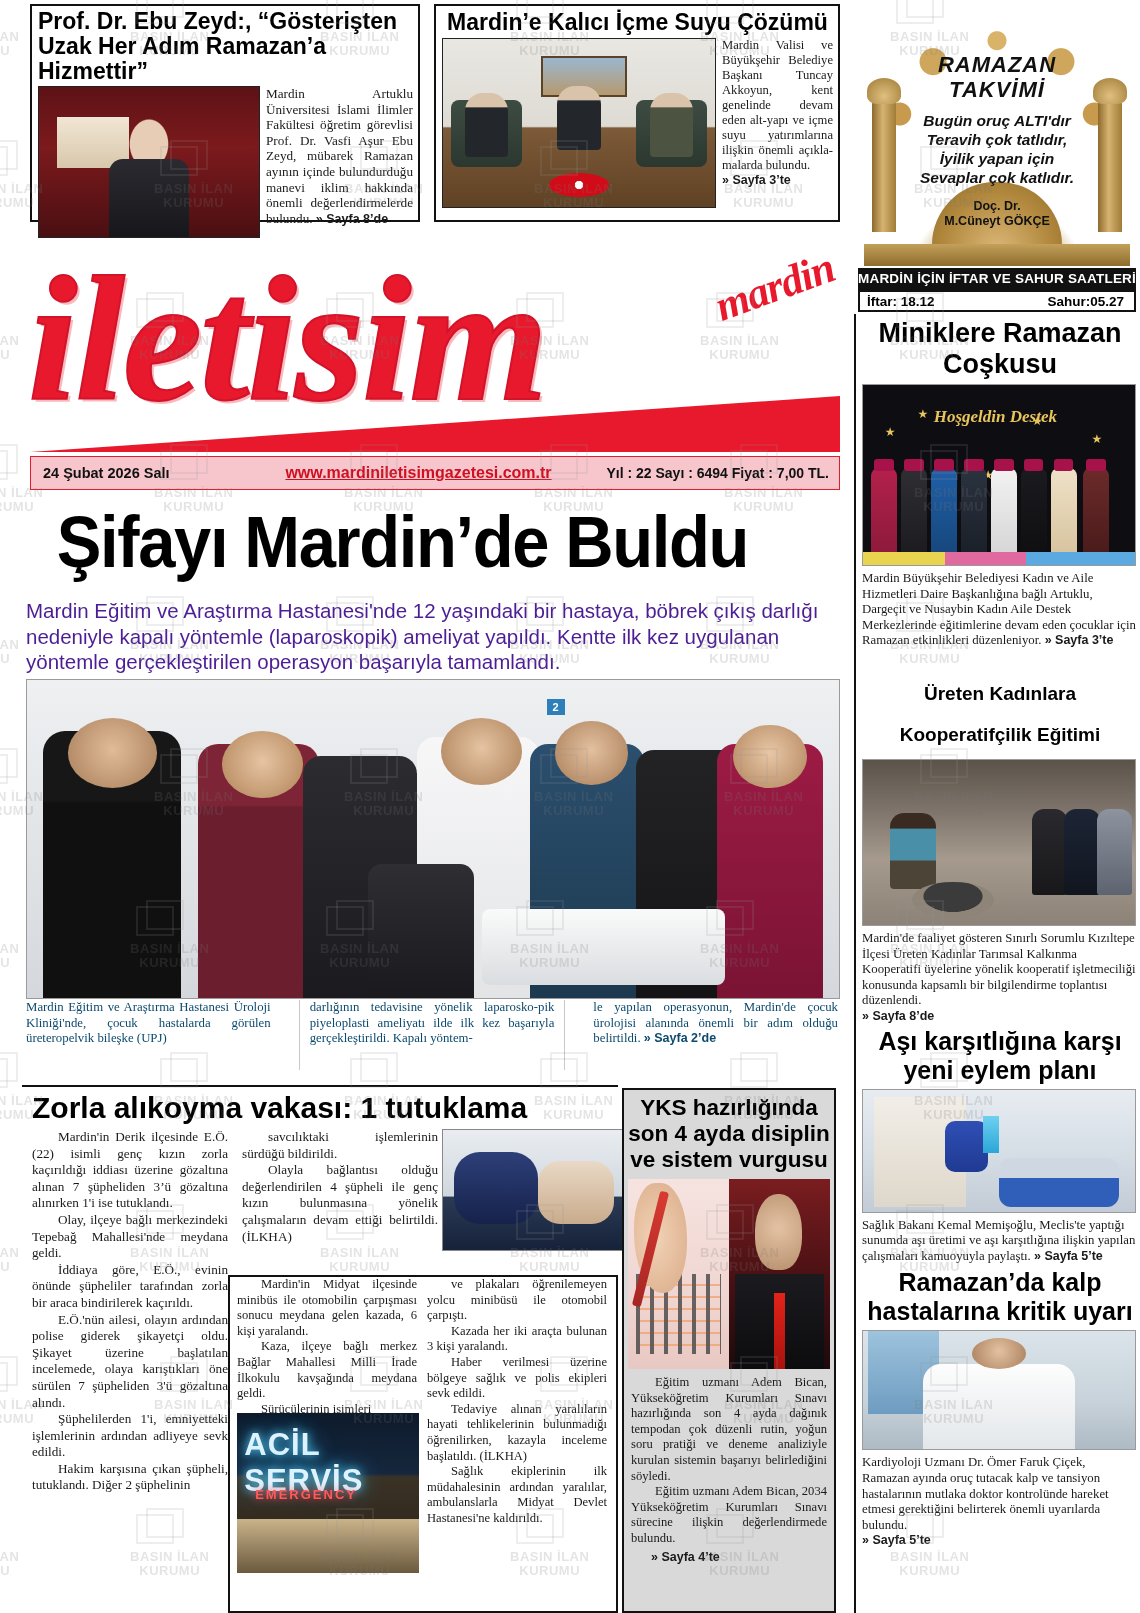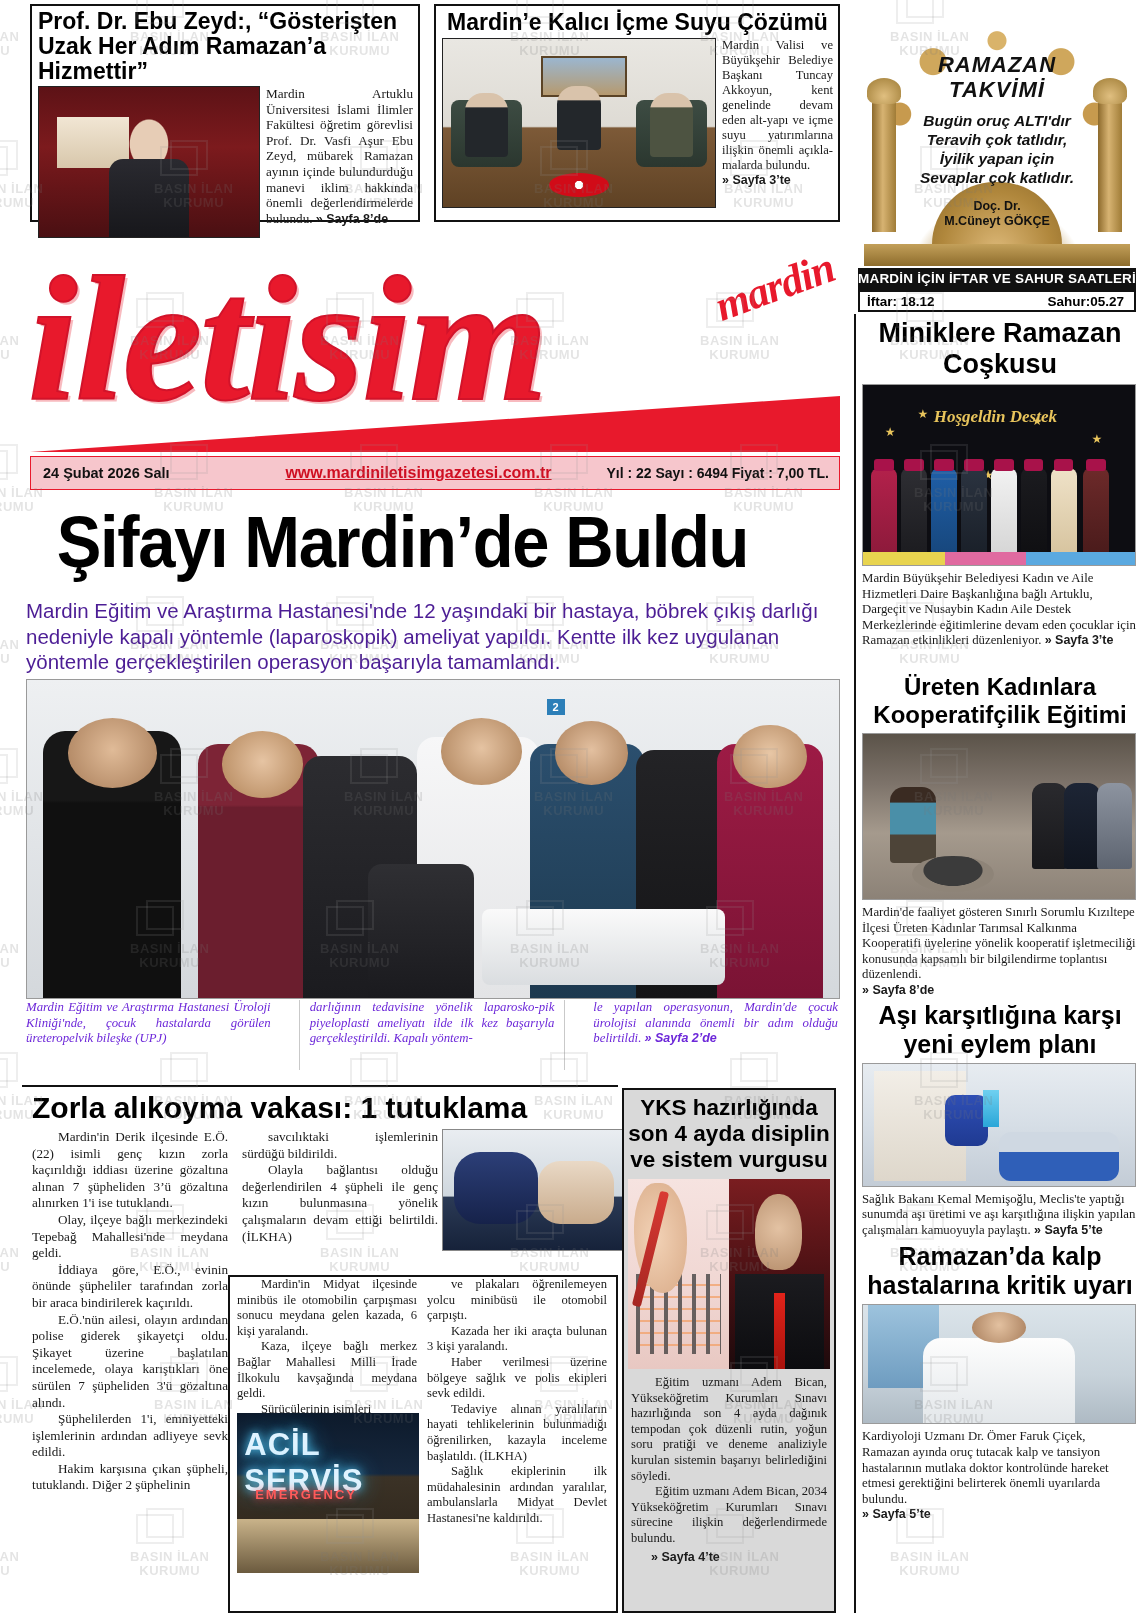--- a/index.html
+++ b/index.html
@@ -135,21 +135,21 @@
   .lead-head{position:absolute;left:22px;top:505px;width:818px;
      font-family:"Liberation Sans",sans-serif;font-weight:700;
      font-size:72px;line-height:74px;letter-spacing:-1.5px;color:#000;text-align:center;
      transform:scaleX(0.93);transform-origin:left center;}
   .lead-sub{position:absolute;left:26px;top:598px;width:810px;
      font-family:"Liberation Sans",sans-serif;font-weight:400;
      font-size:20.5px;line-height:25.5px;color:#4c1d95;}
   .lead-photo{position:absolute;left:26px;top:679px;width:812px;height:318px;
      overflow:hidden;border:1px solid #9a9a9a;}
   .lead-caps{position:absolute;left:26px;top:1000px;width:812px;height:70px;
-     display:flex;gap:28px;font-size:12.8px;line-height:15.5px;color:#6d28d9;font-style:italic;}
+     display:flex;gap:28px;font-size:12.8px;line-height:15.5px;color:#0c4a6e;}
   .lead-caps .c{flex:1;}
   .lead-caps .c2{border-left:1px solid #c9c9c9;border-right:1px solid #c9c9c9;padding:0 10px;}
 
   
   .sec-zorla{position:absolute;left:22px;top:1085px;width:596px;height:528px;
      border-top:2px solid #111;box-sizing:border-box;}
   .sec-zorla .h{font-size:30px;line-height:34px;padding:4px 0 4px 10px;}
   .zorla-cols{display:flex;padding:0 6px 0 10px;gap:14px;}
   .zorla-cols .col{width:196px;font-size:13.2px;line-height:16.6px;}
   .zorla-cols p{margin:0;text-indent:26px;}
@@ -497,21 +497,21 @@
           <div class="floor"></div>
         </div>
       </div>
       <div class="r-text" style="margin-top:5px;">
         <span>Mardin Büyükşehir Belediyesi Kadın ve Aile Hizmetleri Daire Başkanlığına bağlı Artuklu, Dargeçit ve Nusaybin Kadın Aile Destek Merkezlerinde eğitimlerine devam eden çocuklar için Ramazan etkinlikleri düzenleniyor.</span>
         <span class="pagelink">» Sayfa 3’te</span>
       </div>
     </div>
 
     <div style="margin-top:4px;">
-      <div class="r-head" style="font-size:24px;line-height:28px;margin-top:24px;">Üreten Kadınlara Kooperatifçilik Eğitimi</div>
+      <div class="r-head" style="font-size:19px;line-height:41px;margin-top:24px;">Üreten Kadınlara Kooperatifçilik Eğitimi</div>
       <div class="r-photo" style="height:165px;margin-top:4px;">
         <div class="ph ph-coop">
           <div class="woman"></div>
           <div class="m" style="left:62%;background:linear-gradient(180deg,#2a2a2e,#18181b);"></div>
           <div class="m" style="left:74%;background:linear-gradient(180deg,#1d2535,#10151f);"></div>
           <div class="m" style="left:86%;background:linear-gradient(180deg,#8d94a0,#5d6470);"></div>
           <div class="tandir"></div>
         </div>
       </div>
       <div class="r-text" style="margin-top:5px;">

